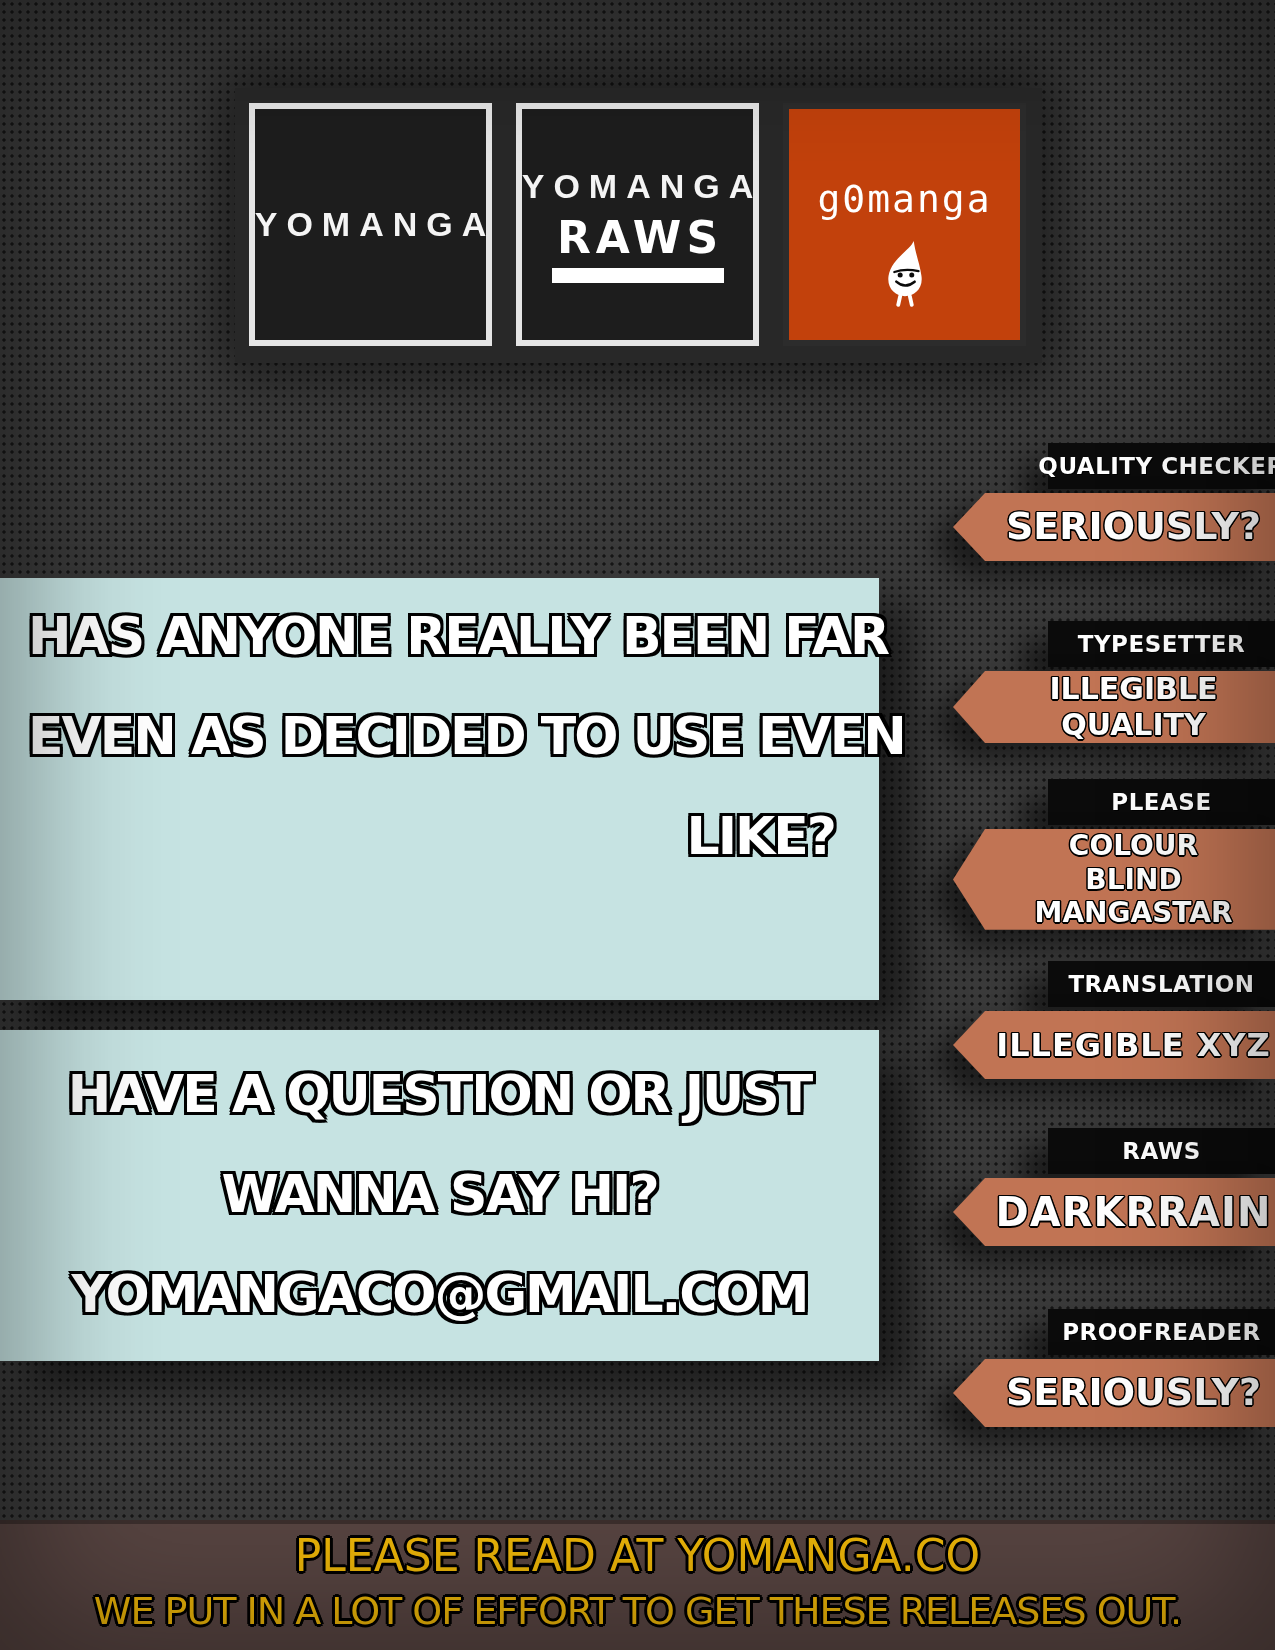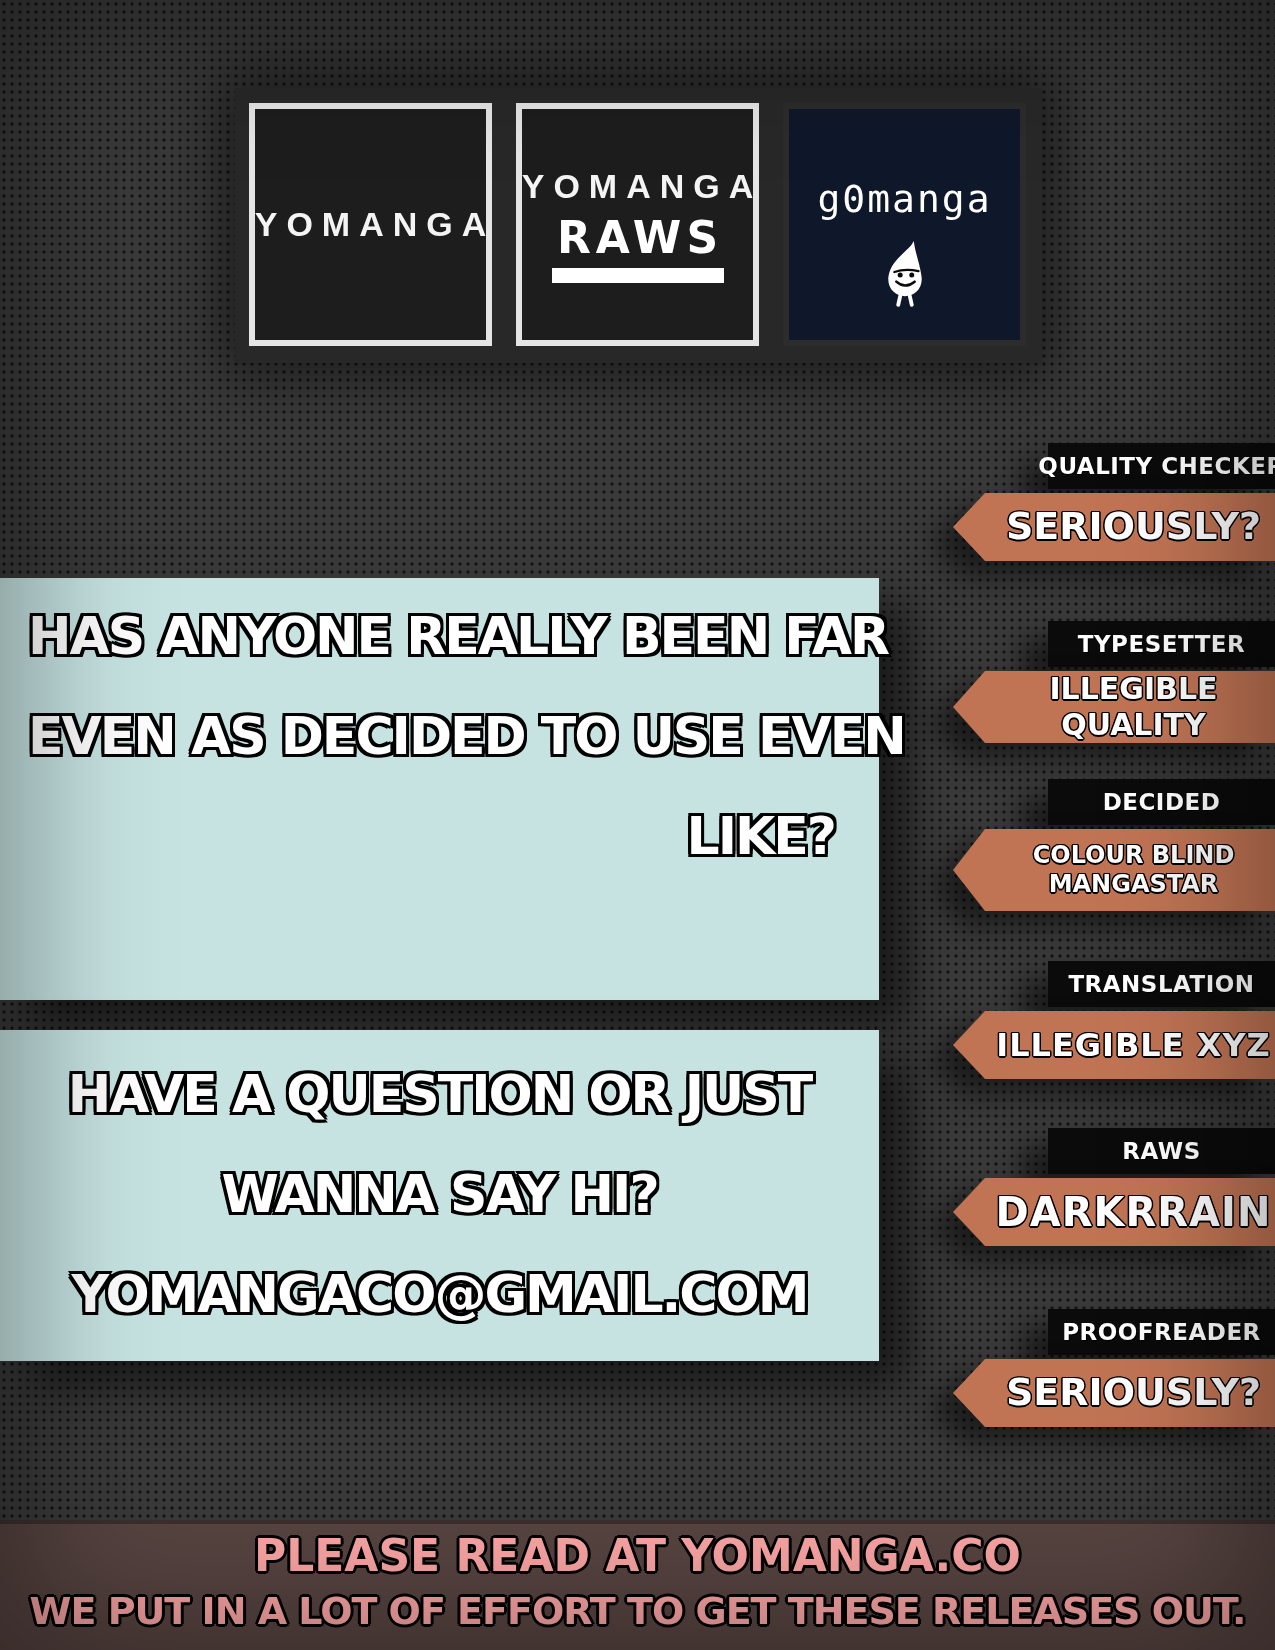--- a/index.html
+++ b/index.html
@@ -21,21 +21,21 @@
     background:#282828;
     box-shadow:0 0 55px 14px rgba(0,0,0,0.5);
     display:flex;align-items:flex-start;gap:24px;padding:15px 0 0 14px;box-sizing:border-box;
     z-index:5;
   }
   .logo-box{
     width:243px;height:243px;box-sizing:border-box;
     background:#1d1d1d;border:6px solid #e5e5e5;
     display:flex;flex-direction:column;align-items:center;justify-content:center;
   }
-  .logo-box.dark{background:#0f172a;border-color:#2c2c2c;}
+  .logo-box.dark{background:#c2410c;border-color:#2c2c2c;}
   .logo-word{
     color:#f4f4f4;font-family:"Liberation Sans",sans-serif;
     font-size:34px;font-weight:600;letter-spacing:9px;text-indent:9px;
     white-space:nowrap;
   }
   .raws-word{
     color:#fff;font-family:"DejaVu Sans",sans-serif;
     font-size:44px;font-weight:800;letter-spacing:5px;text-indent:5px;line-height:1;
     margin-top:10px;white-space:nowrap;
   }
@@ -65,21 +65,21 @@
     clip-path:polygon(0 50%,32px 0,100% 0,100% 100%,32px 100%);
     display:flex;align-items:center;justify-content:center;
     padding-left:40px;padding-right:1px;text-align:center;
   }
   .name-text{
     color:#fff;font-weight:bold;line-height:1.2;
     text-shadow:1.5px 0 #000,-1.5px 0 #000,0 1.5px #000,0 -1.5px #000,1px 1px #000,-1px 1px #000,1px -1px #000,-1px -1px #000;
   }
   .r0{top:443px;} .r0 .name-text{font-size:38px;}
   .r1{top:621px;} .r1 .name-text{font-size:30px;}
-  .r2{top:779px;} .r2 .name-arrow{min-height:82px;} .r2 .name-text{font-size:24px;max-width:220px;}
+  .r2{top:779px;} .r2 .name-arrow{min-height:82px;} .r2 .name-text{font-size:28px;max-width:220px;}
   .r3{top:961px;} .r3 .name-text{font-size:32px;letter-spacing:1px;}
   .r4{top:1128px;} .r4 .name-text{font-size:40px;letter-spacing:1px;}
   .r5{top:1309px;} .r5 .name-text{font-size:38px;}
 
   
   .note-box{
     position:absolute;left:0;width:879px;background:#c6e3e2;
     box-shadow:30px 26px 40px rgba(0,0,0,0.55);
     box-sizing:border-box;z-index:8;
   }
@@ -93,21 +93,21 @@
                 3px 3px #000,-3px -3px #000,3px -3px #000,-3px 3px #000;
   }
 
   
   .footer{
     position:absolute;left:0;top:1520px;width:1275px;height:130px;
     background:#574441;border-top:4px solid rgba(0,0,0,0.3);box-sizing:border-box;
     text-align:center;z-index:20;
   }
   .footer-line{
-    color:#fca5a5;font-weight:bold;white-space:nowrap;
+    color:#eab308;font-weight:normal;white-space:nowrap;
     text-shadow:3px 0 #000,-3px 0 #000,0 3px #000,0 -3px #000,
                 2px 2px #000,-2px 2px #000,2px -2px #000,-2px -2px #000;
   }
   .footer-line1{font-size:44px;margin-top:6px;letter-spacing:0;}
   .footer-line2{font-size:38px;margin-top:8px;letter-spacing:-1px;}
 </style>
 </head>
 <body>
 
 <div class="page">
@@ -152,21 +152,21 @@
     </div>
     <div class="arrow-wrap">
       <div class="name-arrow">
         <span class="name-text">ILLEGIBLE QUALITY</span>
       </div>
     </div>
   </div>
 
   <div class="credit-group r2">
     <div class="role-banner">
-      <span class="role-text">DECIDED</span>
+      <span class="role-text">PLEASE</span>
     </div>
     <div class="arrow-wrap">
       <div class="name-arrow">
         <span class="name-text">COLOUR BLIND MANGASTAR</span>
       </div>
     </div>
   </div>
 
   <div class="credit-group r3">
     <div class="role-banner">

